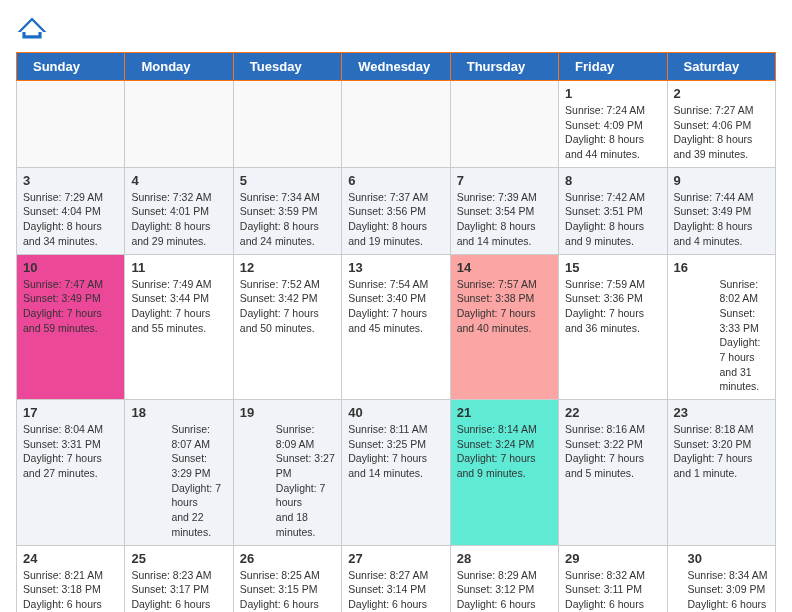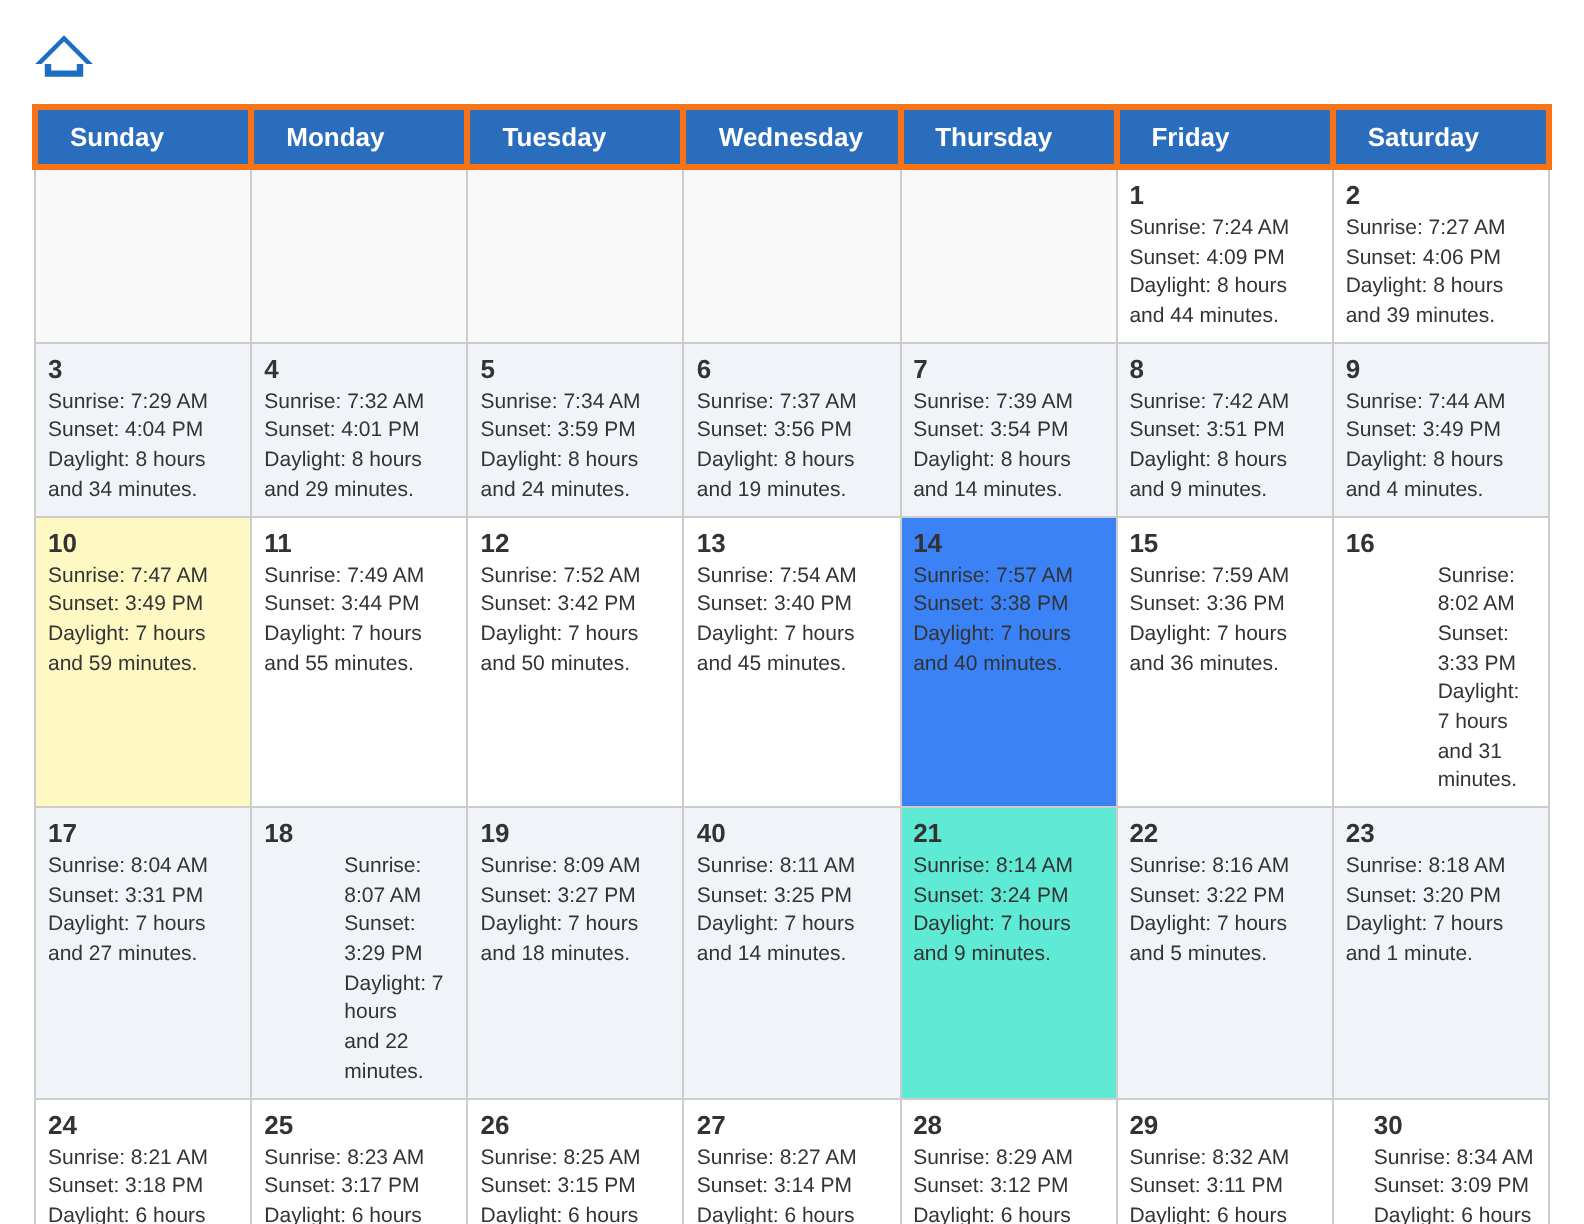--- a/index.html
+++ b/index.html
@@ -41,21 +41,21 @@
       width: 100%;
       border-collapse: collapse;
       border: 1px solid #ccc;
     }
     .calendar th {
       background-color: #2b6dbd;
       color: #fff;
       text-align: left;
       padding: 6px 16px;
       font-size: 13px;
-      border: 3px solid #f97316;
+      border: 1px solid #f97316;
     }
     .calendar td {
       vertical-align: top;
       padding: 5px 6px;
       border: 1px solid #ccc;
       width: calc(100% / 7);
       min-height: 80px;
       font-size: 11px;
       color: #333;
       background: #fff;
@@ -182,21 +182,21 @@
         </td>
         <td style="background: rgb(240, 244, 248);">
           <span class="day-number">9</span>
           <div class="day-info" style="white-space: pre-line;">Sunrise: 7:44 AM
 Sunset: 3:49 PM
 Daylight: 8 hours
 and 4 minutes.</div>
         </td>
       </tr>
       <tr>
-        <td style="background: #fef9c3;">
+        <td style="background: #ec4899;">
           <span class="day-number">10</span>
           <div class="day-info" style="white-space: pre-line;">Sunrise: 7:47 AM
 Sunset: 3:49 PM
 Daylight: 7 hours
 and 59 minutes.</div>
         </td>
         <td style="background: rgb(255, 255, 255);">
           <span class="day-number">11</span>
           <div class="day-info" style="white-space: pre-line;">Sunrise: 7:49 AM
 Sunset: 3:44 PM
@@ -210,21 +210,21 @@
 Daylight: 7 hours
 and 50 minutes.</div>
         </td>
         <td style="background: rgb(255, 255, 255);">
           <span class="day-number">13</span>
           <div class="day-info" style="white-space: pre-line;">Sunrise: 7:54 AM
 Sunset: 3:40 PM
 Daylight: 7 hours
 and 45 minutes.</div>
         </td>
-        <td style="background: #3b82f6;">
+        <td style="background: #fca5a5;">
           <span class="day-number">14</span>
           <div class="day-info" style="white-space: pre-line;">Sunrise: 7:57 AM
 Sunset: 3:38 PM
 Daylight: 7 hours
 and 40 minutes.</div>
         </td>
         <td style="background: rgb(255, 255, 255);">
           <span class="day-number">15</span>
           <div class="day-info" style="white-space: pre-line;">Sunrise: 7:59 AM
 Sunset: 3:36 PM
@@ -249,21 +249,21 @@
         </td>
         <td style="background: rgb(240, 244, 248);">
           <span class="day-number">18</span>
           <div class="day-info" style="white-space: pre-line; margin-left: 40px;">Sunrise: 8:07 AM
 Sunset: 3:29 PM
 Daylight: 7 hours
 and 22 minutes.</div>
         </td>
         <td style="background: rgb(240, 244, 248);">
           <span class="day-number">19</span>
-          <div class="day-info" style="white-space: pre-line;">Sunrise: 8:09 AM
+          <div class="day-info" style="white-space: pre-line; margin-left: 36px;">Sunrise: 8:09 AM
 Sunset: 3:27 PM
 Daylight: 7 hours
 and 18 minutes.</div>
         </td>
         <td style="background: rgb(240, 244, 248);">
           <span class="day-number">40</span>
           <div class="day-info" style="white-space: pre-line;">Sunrise: 8:11 AM
 Sunset: 3:25 PM
 Daylight: 7 hours
 and 14 minutes.</div>

